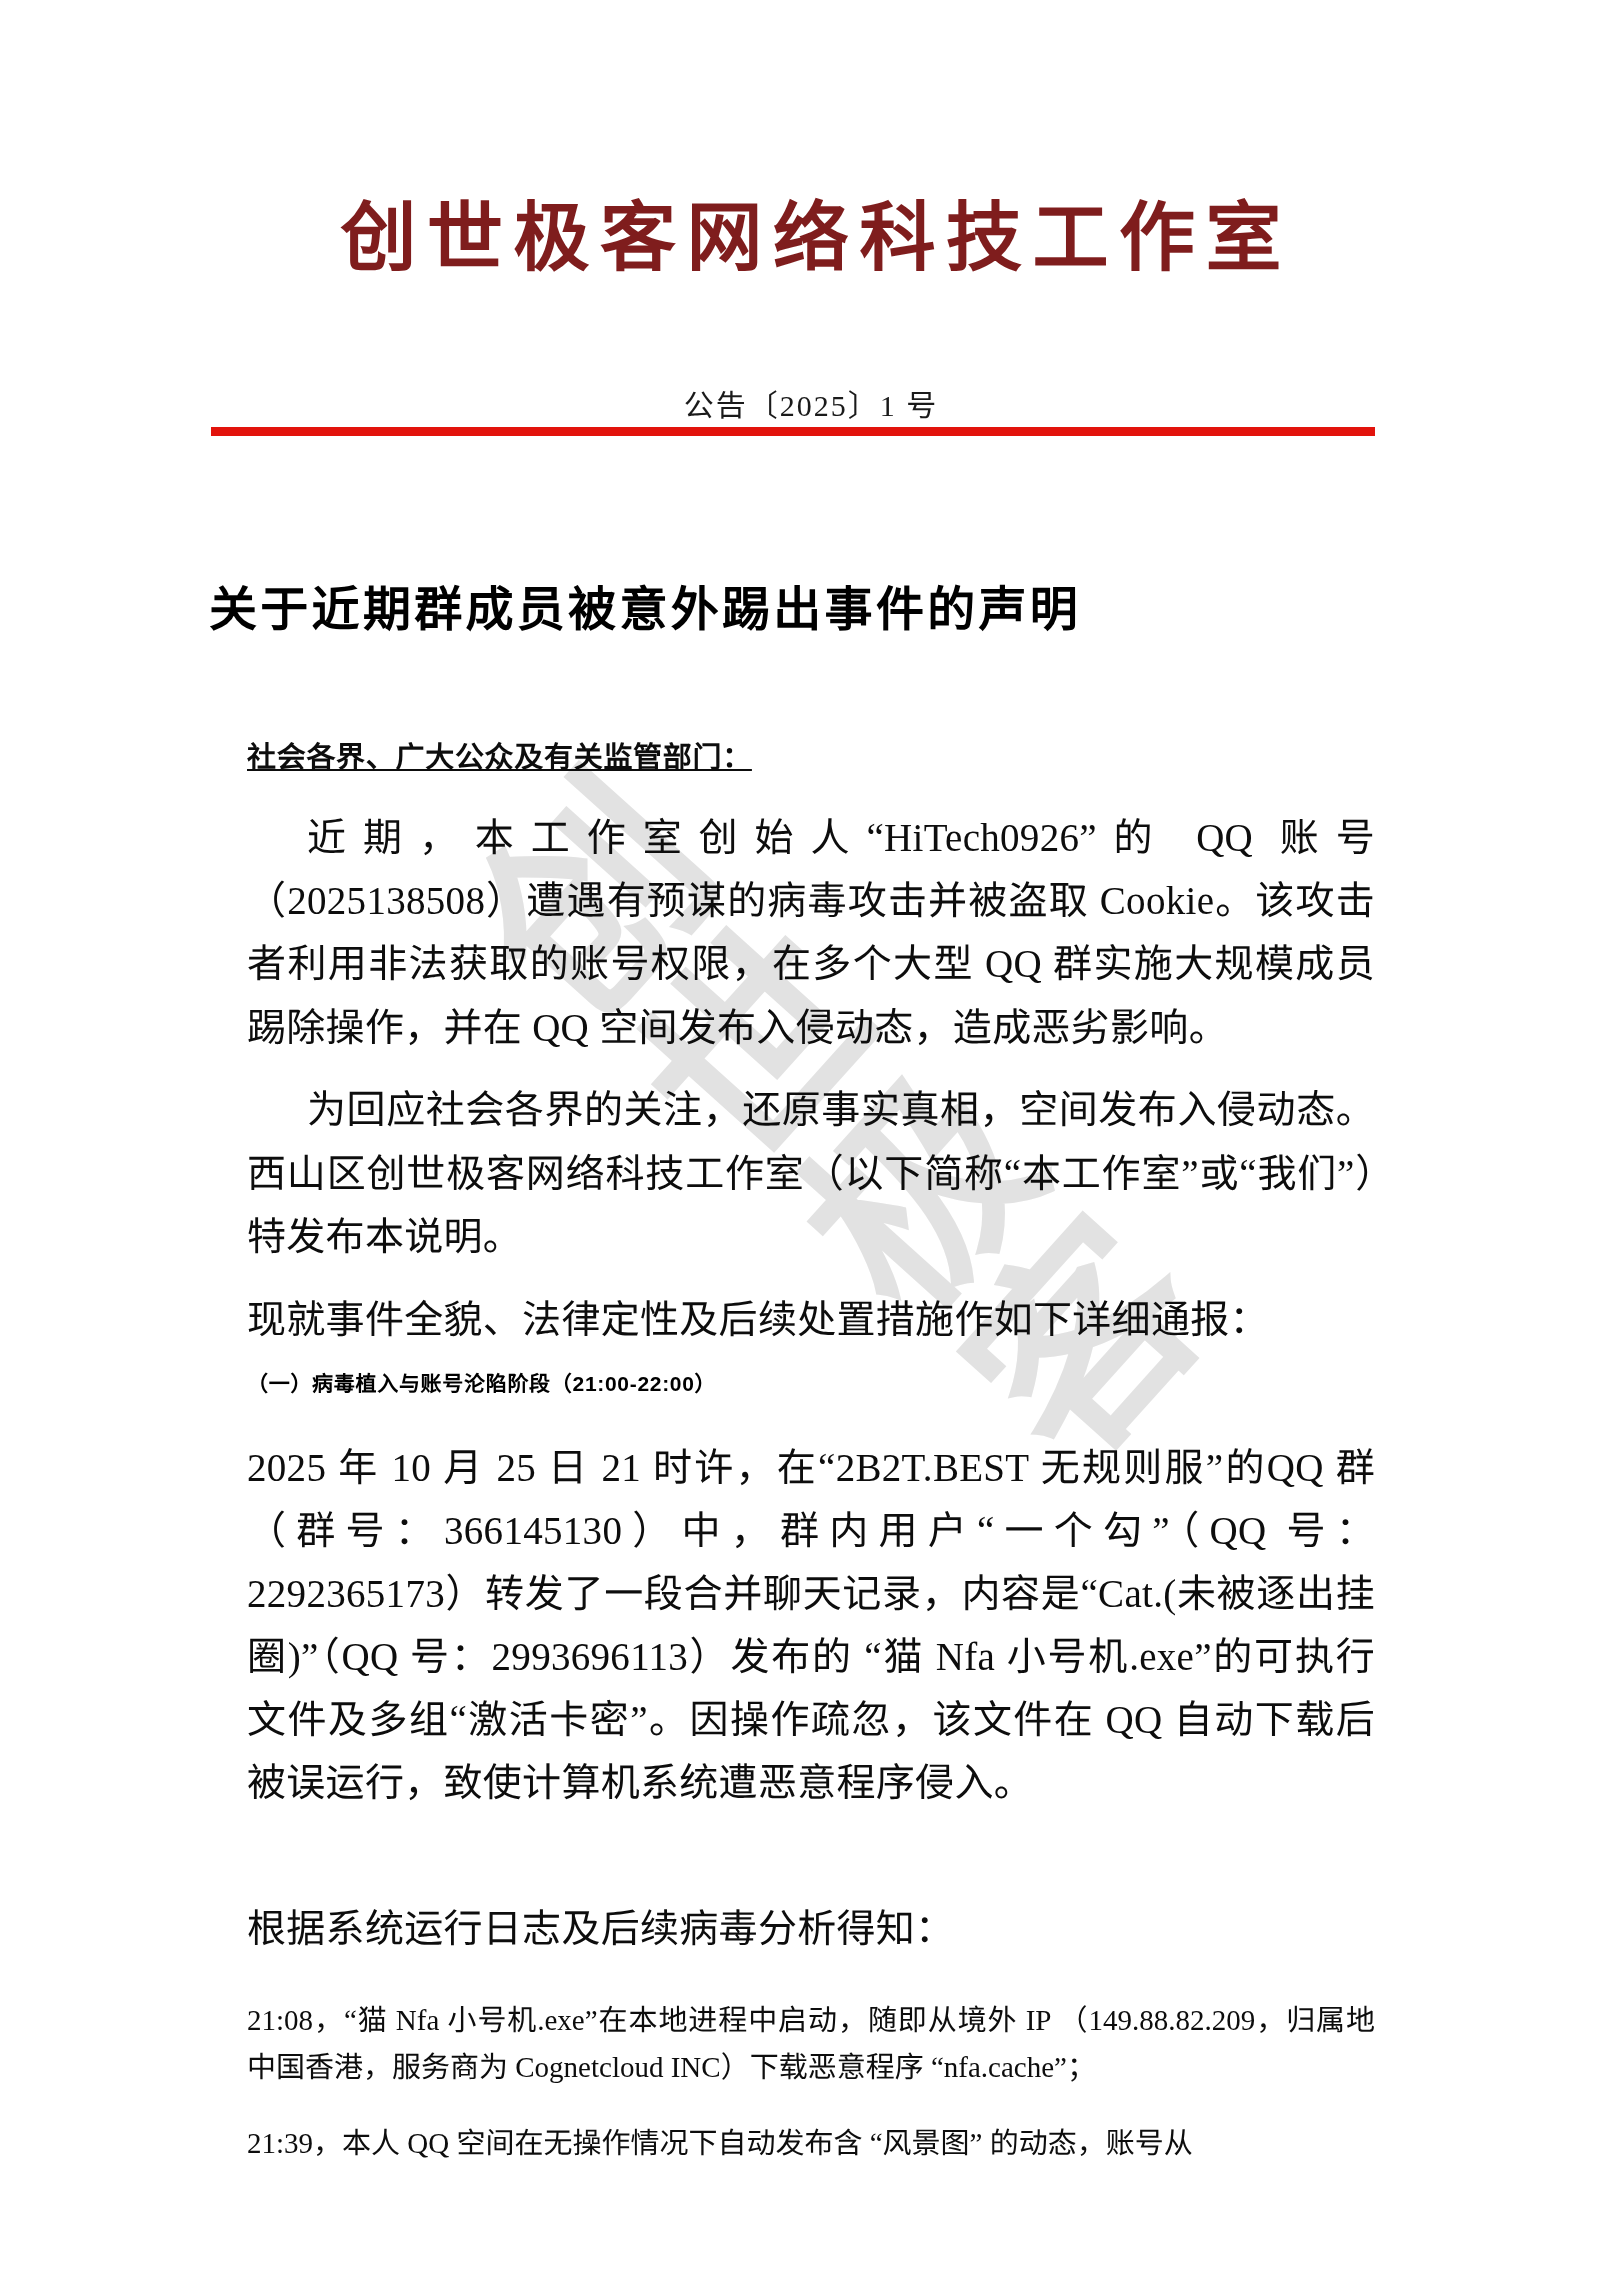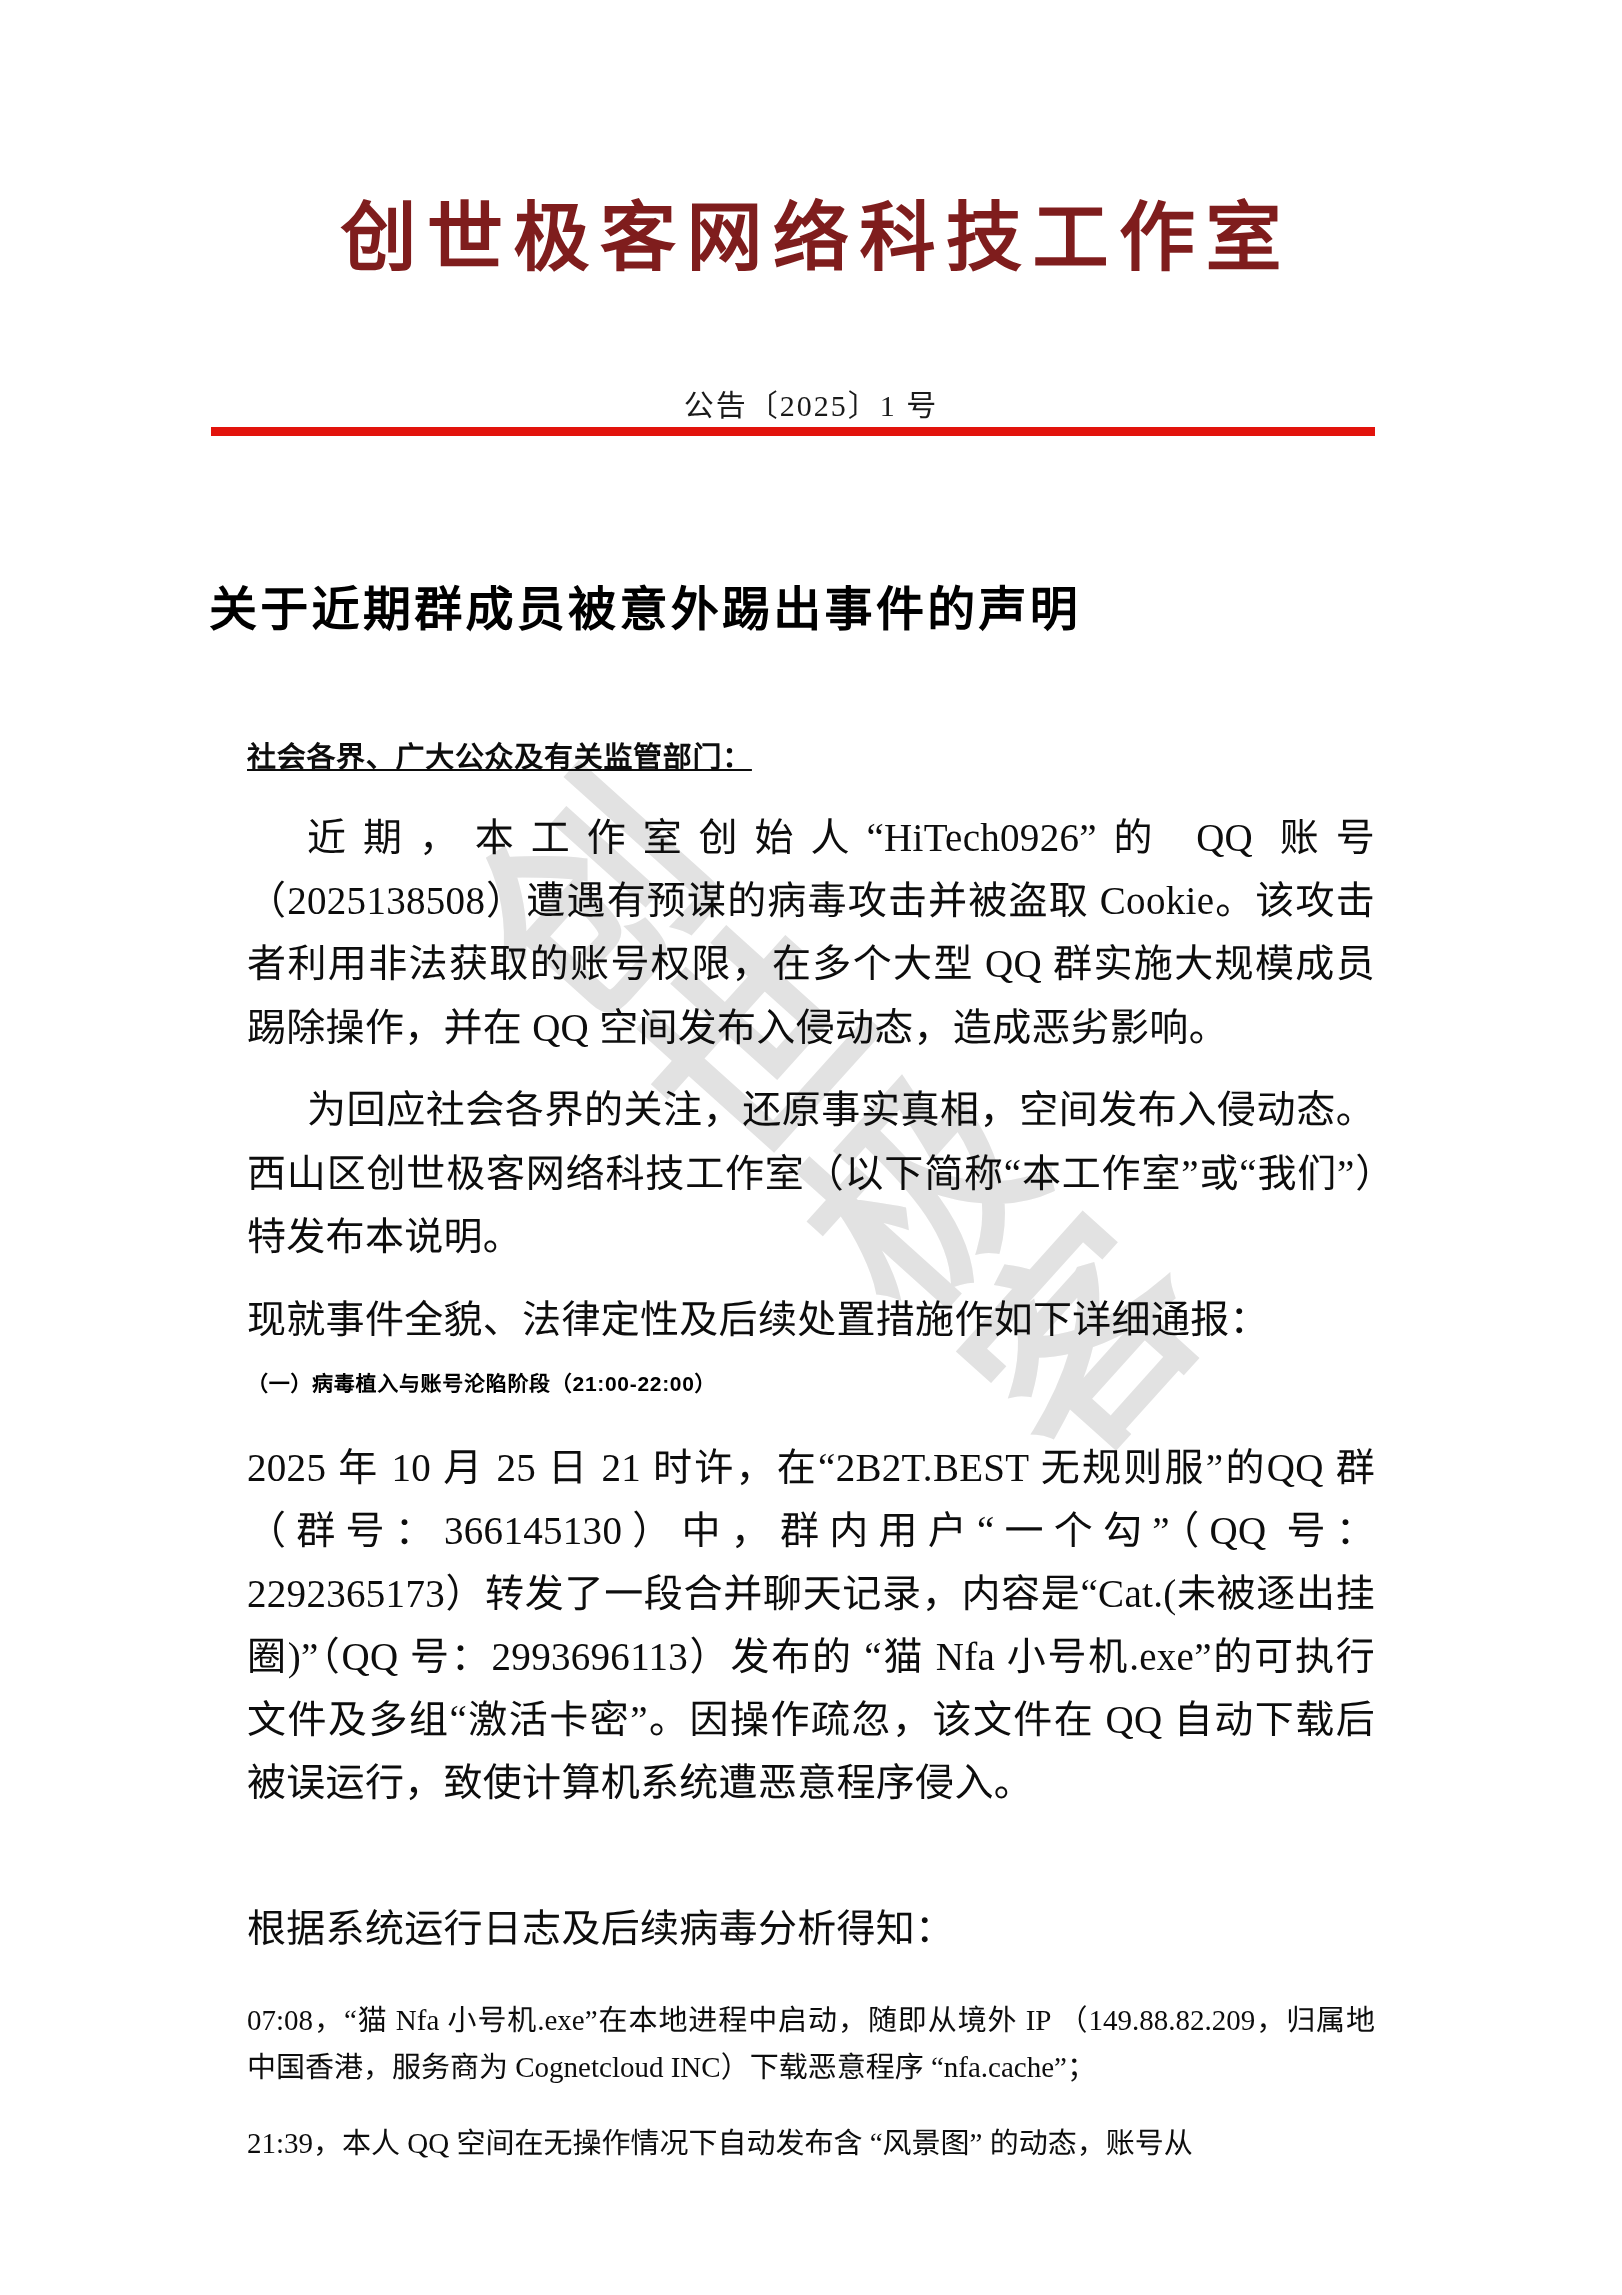--- a/index.html
+++ b/index.html
@@ -193,21 +193,21 @@
       <h3 class="subsec">（一）病毒植入与账号沦陷阶段（21:00-22:00）</h3>
 
       <p class="para flush">2025 年 10 月 25 日 21 时许，在“2B2T.BEST 无规则服”的QQ 群（群号：366145130）中，群内用户“一个勾”（QQ 号：2292365173）转发了一段合并聊天记录，内容是“Cat.(未被逐出挂圈)”（QQ 号：2993696113）发布的 “猫 Nfa 小号机.exe”的可执行文件及多组“激活卡密”。因操作疏忽，该文件在 QQ 自动下载后被误运行，致使计算机系统遭恶意程序侵入。</p>
 
       <div class="spacer-md"></div>
 
       <p class="para flush">根据系统运行日志及后续病毒分析得知：</p>
 
       <div class="spacer-sm"></div>
 
-      <p class="log-line">07:08，“猫 Nfa 小号机.exe”在本地进程中启动，随即从境外 IP （149.88.82.209，归属地中国香港，服务商为 Cognetcloud INC）下载恶意程序 “nfa.cache”；</p>
+      <p class="log-line">21:08，“猫 Nfa 小号机.exe”在本地进程中启动，随即从境外 IP （149.88.82.209，归属地中国香港，服务商为 Cognetcloud INC）下载恶意程序 “nfa.cache”；</p>
 
       <div class="spacer-sm"></div>
 
       <p class="log-line">21:39，本人 QQ 空间在无操作情况下自动发布含 “风景图” 的动态，账号从</p>
 
     </div>
   </div>
 </div>
 
 

